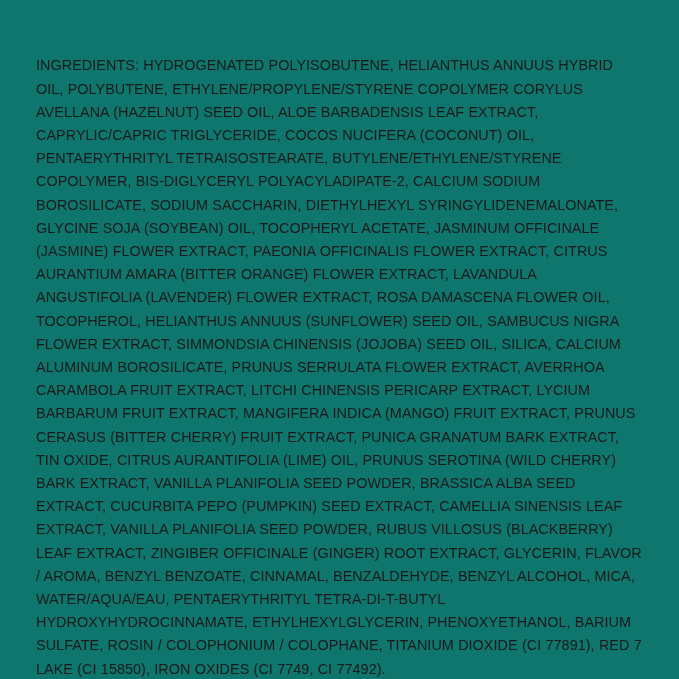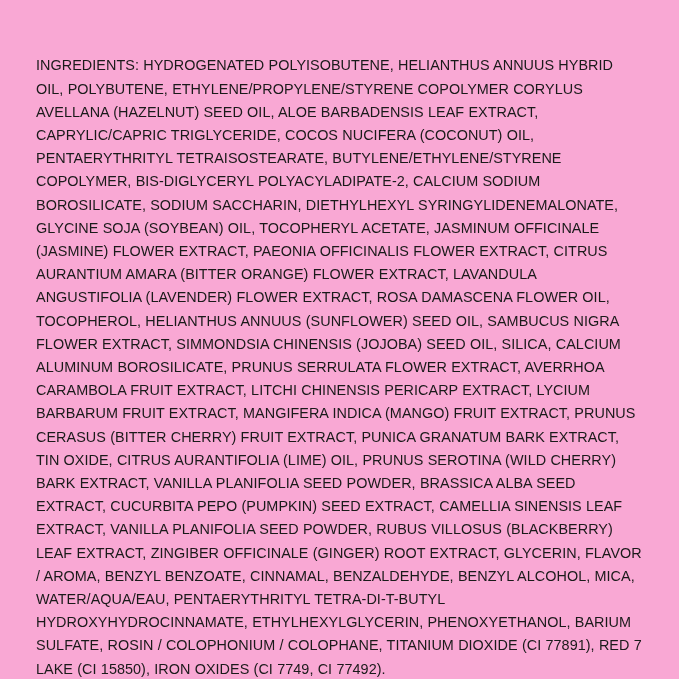--- a/index.html
+++ b/index.html
@@ -11,21 +11,21 @@
     height: 679px;
     background: #ffffff;
     font-family: "Liberation Sans", sans-serif;
     overflow: hidden;
   }
   .page {
     box-sizing: border-box;
     width: 679px;
     height: 679px;
     padding: 40px 36px 40px 36px;
-    background: #f9a8d4;
+    background: #0f766e;
   }
   .ingredients-text {
     font-family: "Liberation Sans", sans-serif;
     font-size: 14.4px;
     line-height: 23.2px;
     color: #1a1a1a;
     letter-spacing: 0.05px;
     text-align: left;
     word-spacing: 0.2px;
     white-space: normal;

